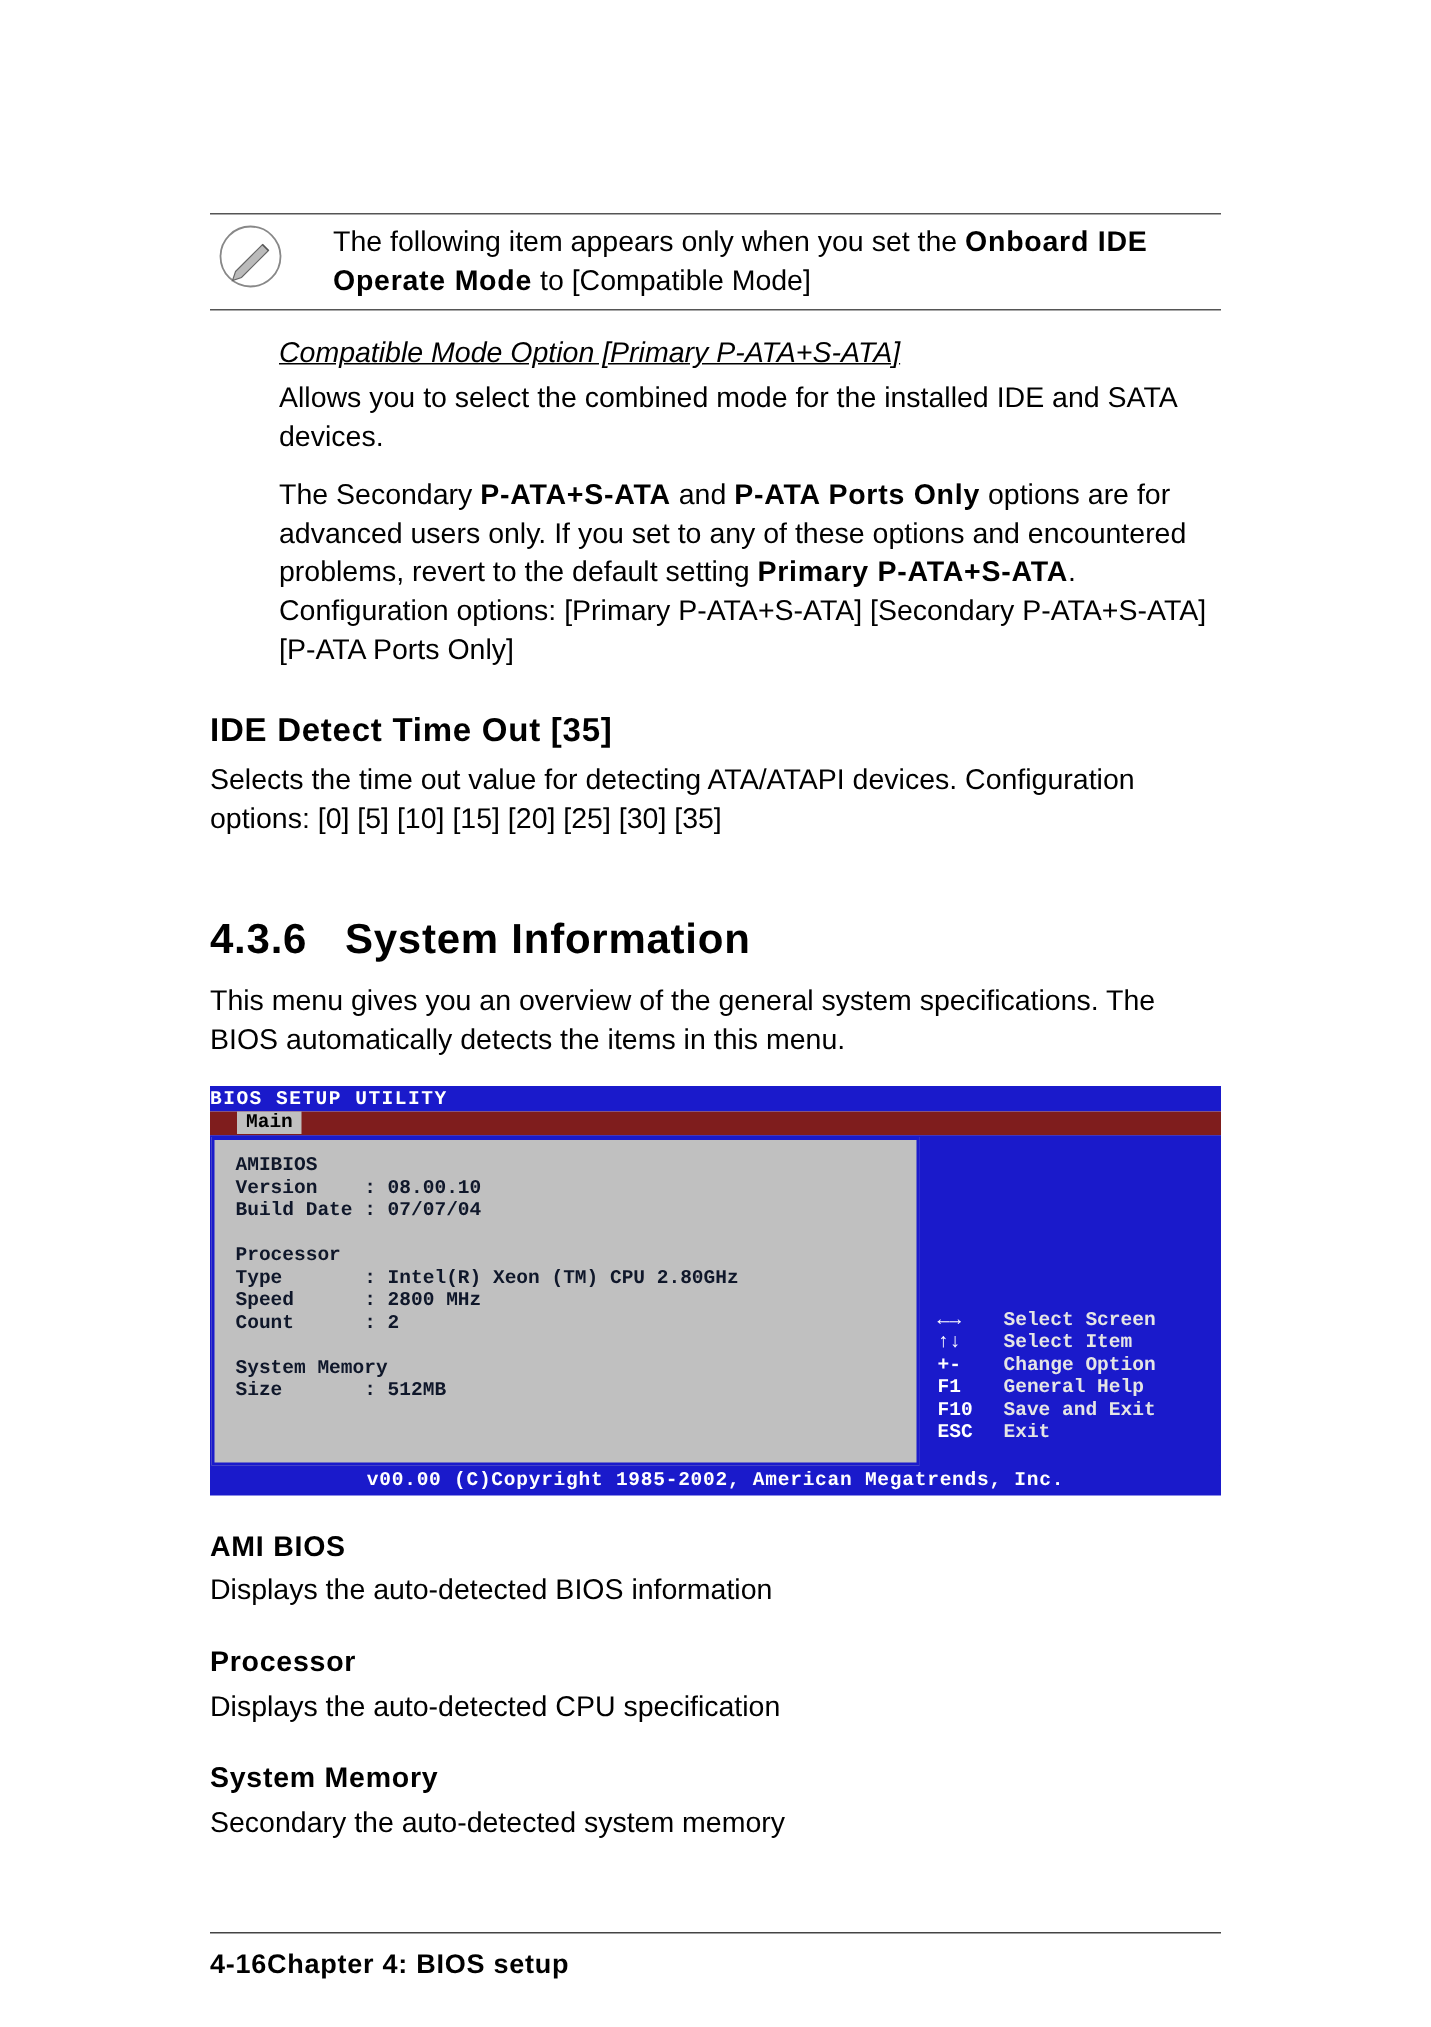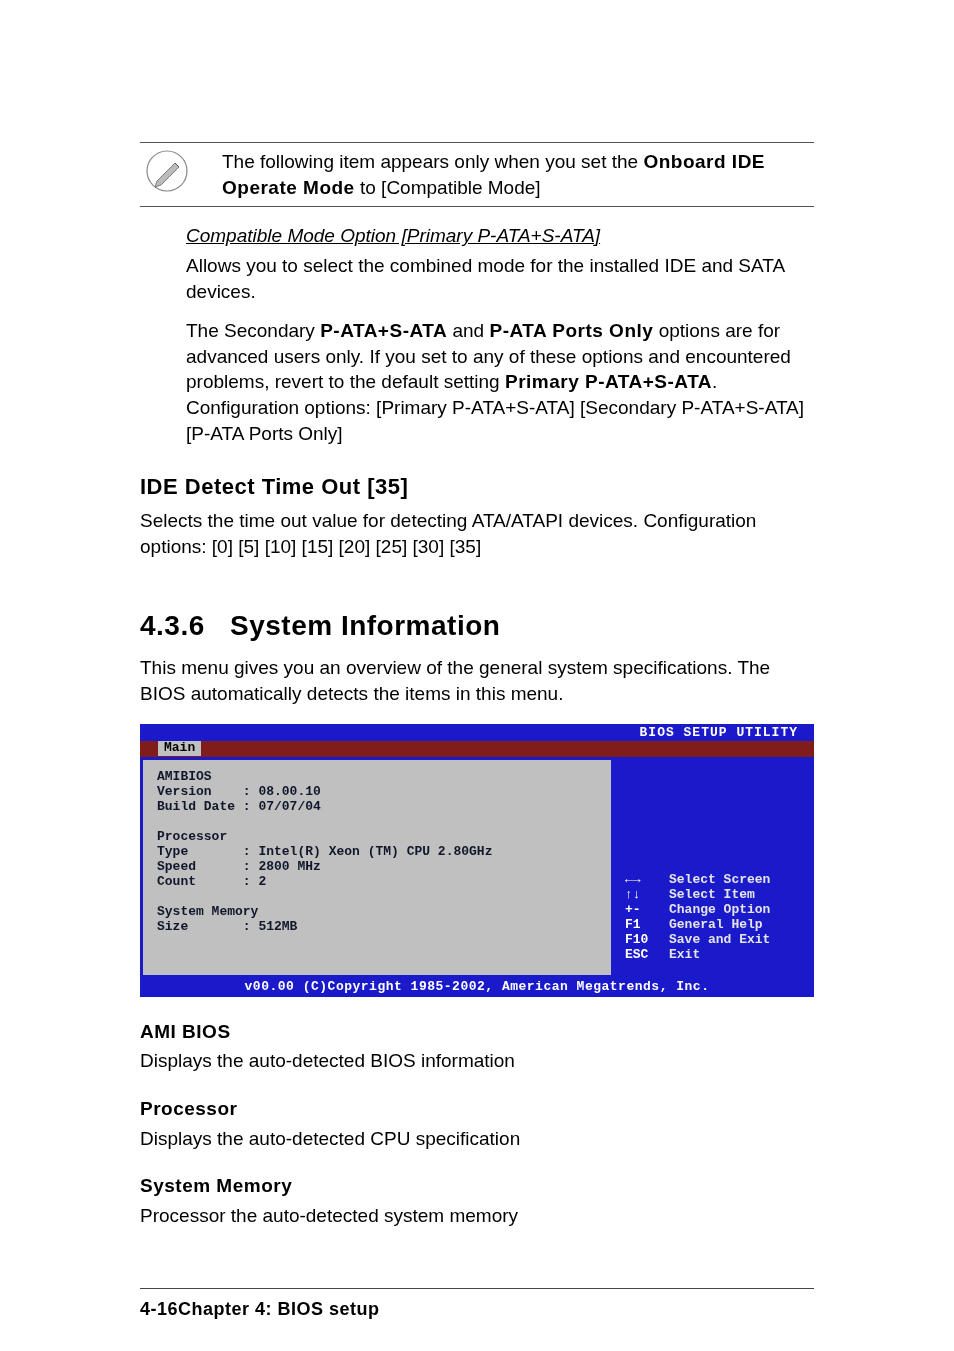--- a/index.html
+++ b/index.html
@@ -69,22 +69,22 @@
     margin: 18px 0 10px 0;
     font-family: "Courier New", monospace;
     font-size: 13px;
     line-height: 1.15;
     color: #fff;
     font-weight: bold;
   }
   .bios-header {
     background: #1a1acb;
     color: #fff;
-    text-align: right;
-    padding: 2px 16px 0 0;
+    text-align: left;
+    padding: 2px 0 0 0;
     letter-spacing: 1px;
   }
   .bios-tabbar {
     background: #7f1d1d;
     padding: 0 0 1px 18px;
   }
   .bios-tab-active {
     display: inline-block;
     background: #c0c0c0;
     color: #000;
@@ -201,20 +201,20 @@
     <div class="bios-footer">v00.00 (C)Copyright 1985-2002, American Megatrends, Inc.</div>
   </div>
 
   <div class="h3b">AMI BIOS</div>
   <div class="para">Displays the auto-detected BIOS information</div>
 
   <div class="h3b">Processor</div>
   <div class="para">Displays the auto-detected CPU specification</div>
 
   <div class="h3b">System Memory</div>
-  <div class="para">Processor the auto-detected system memory</div>
+  <div class="para">Secondary the auto-detected system memory</div>
 
   <div class="page-footer">
     <span>4-16</span>
     <span>Chapter 4: BIOS setup</span>
   </div>
 
 </div>
 
 </body></html>

